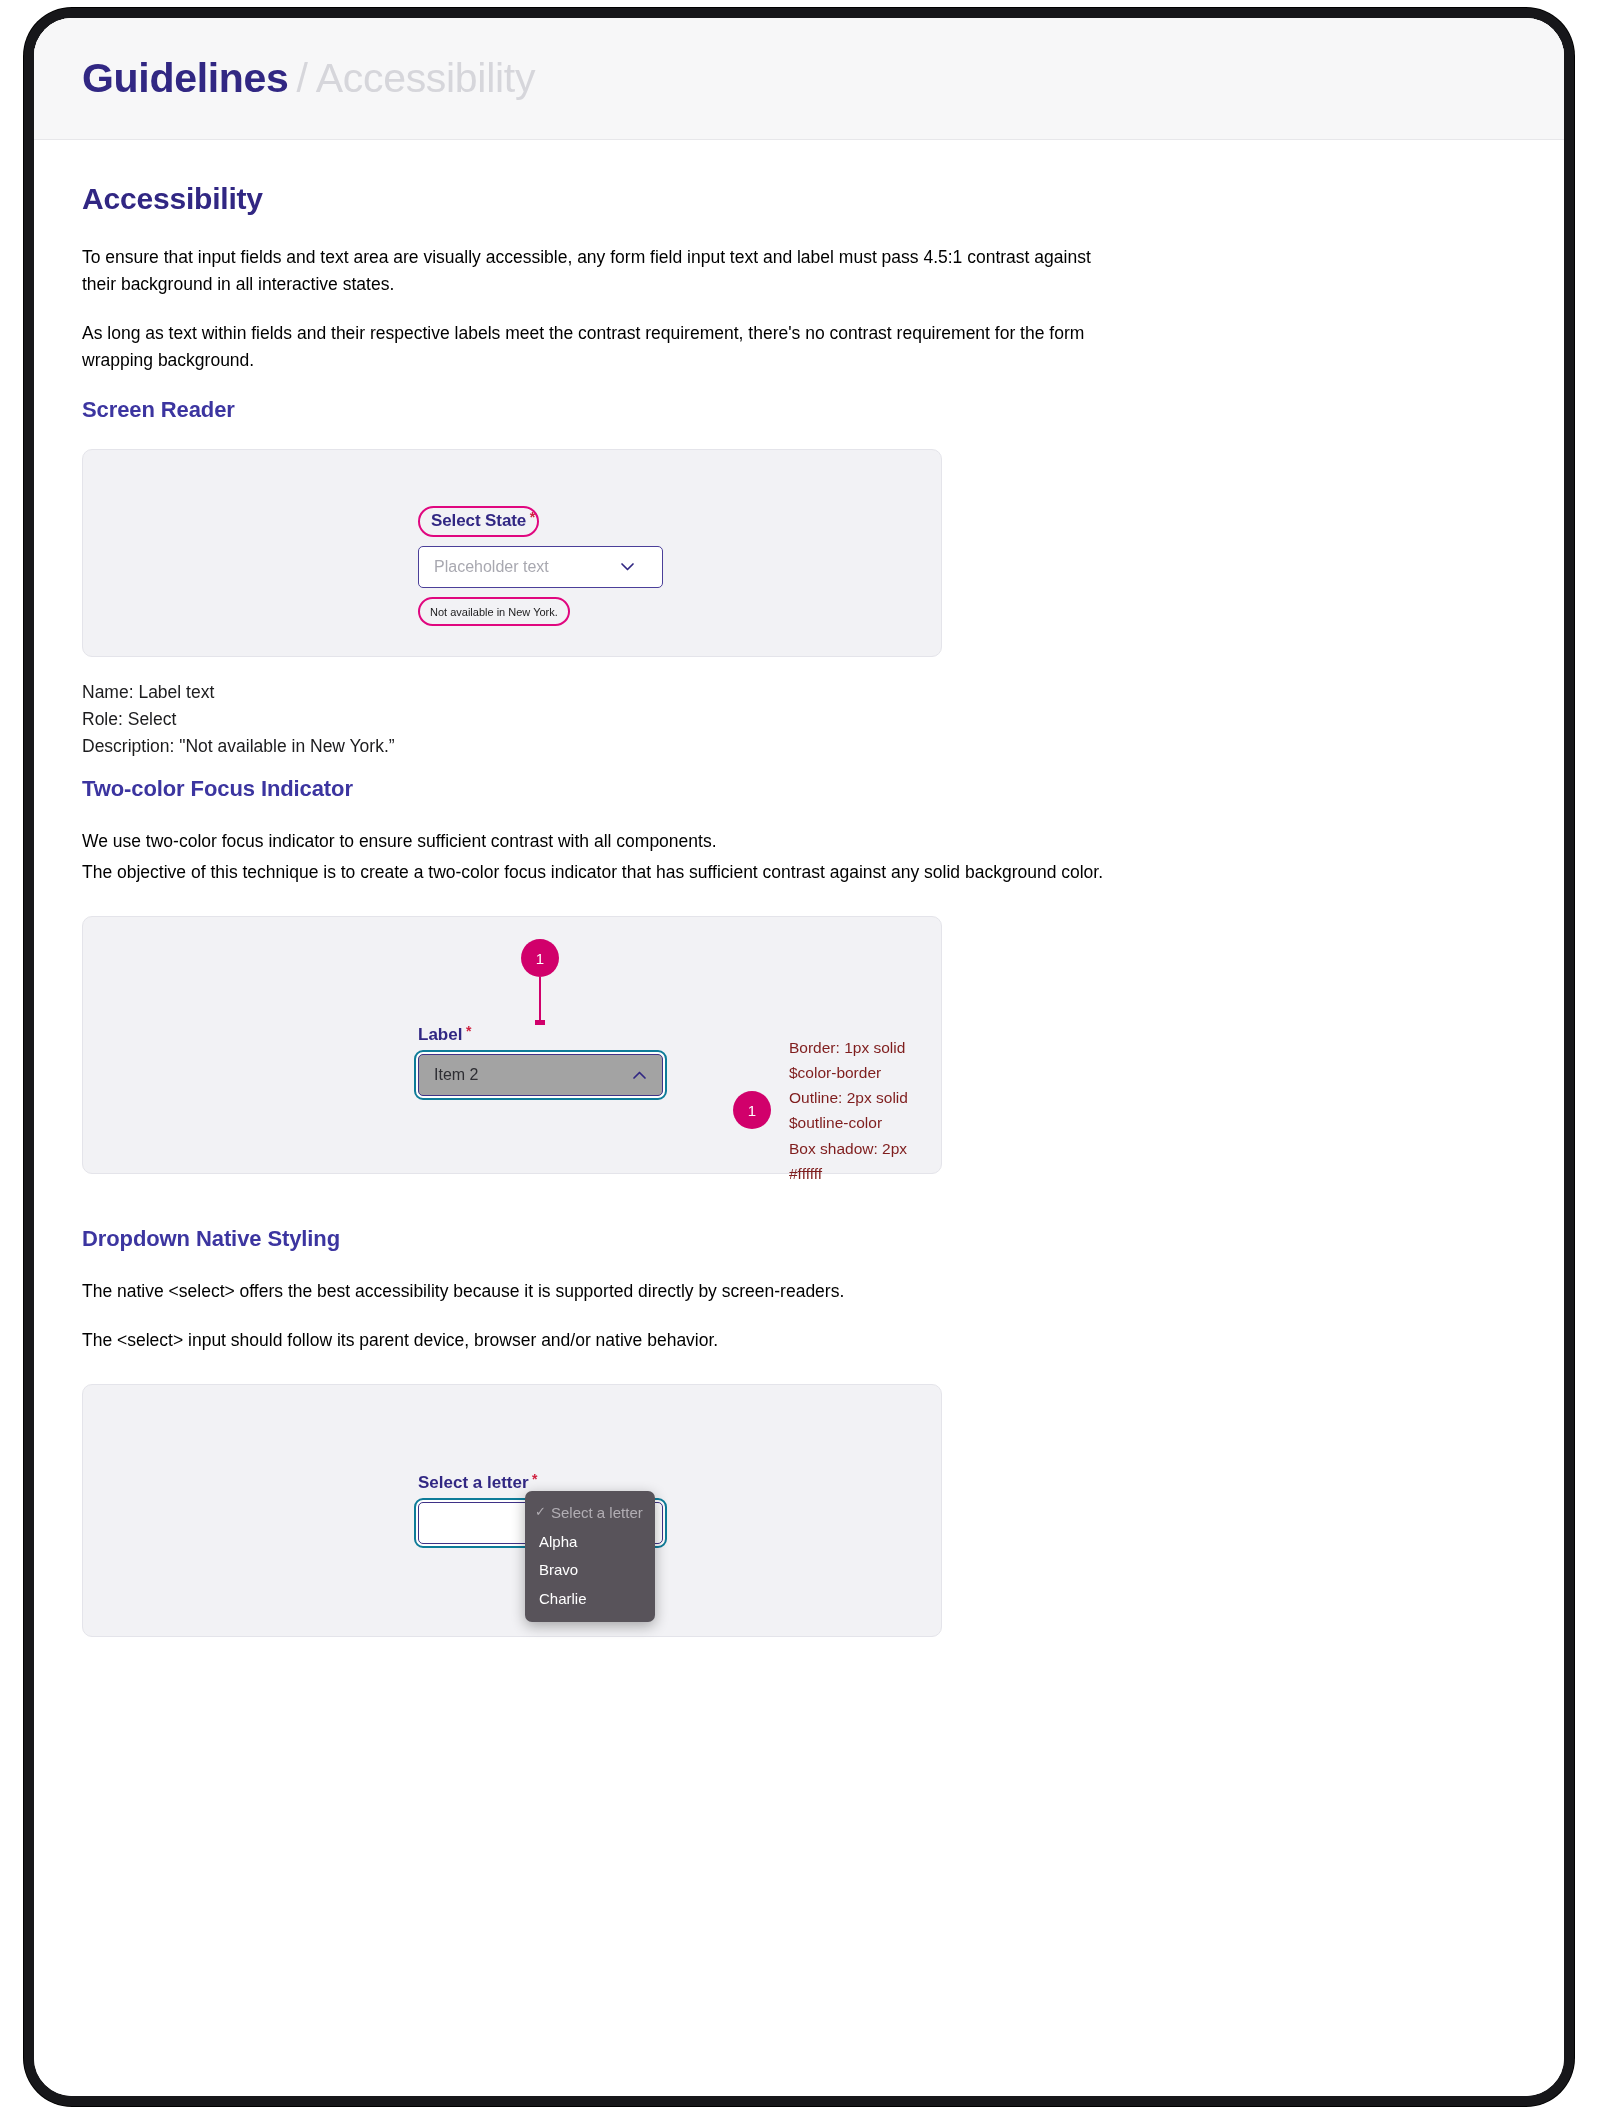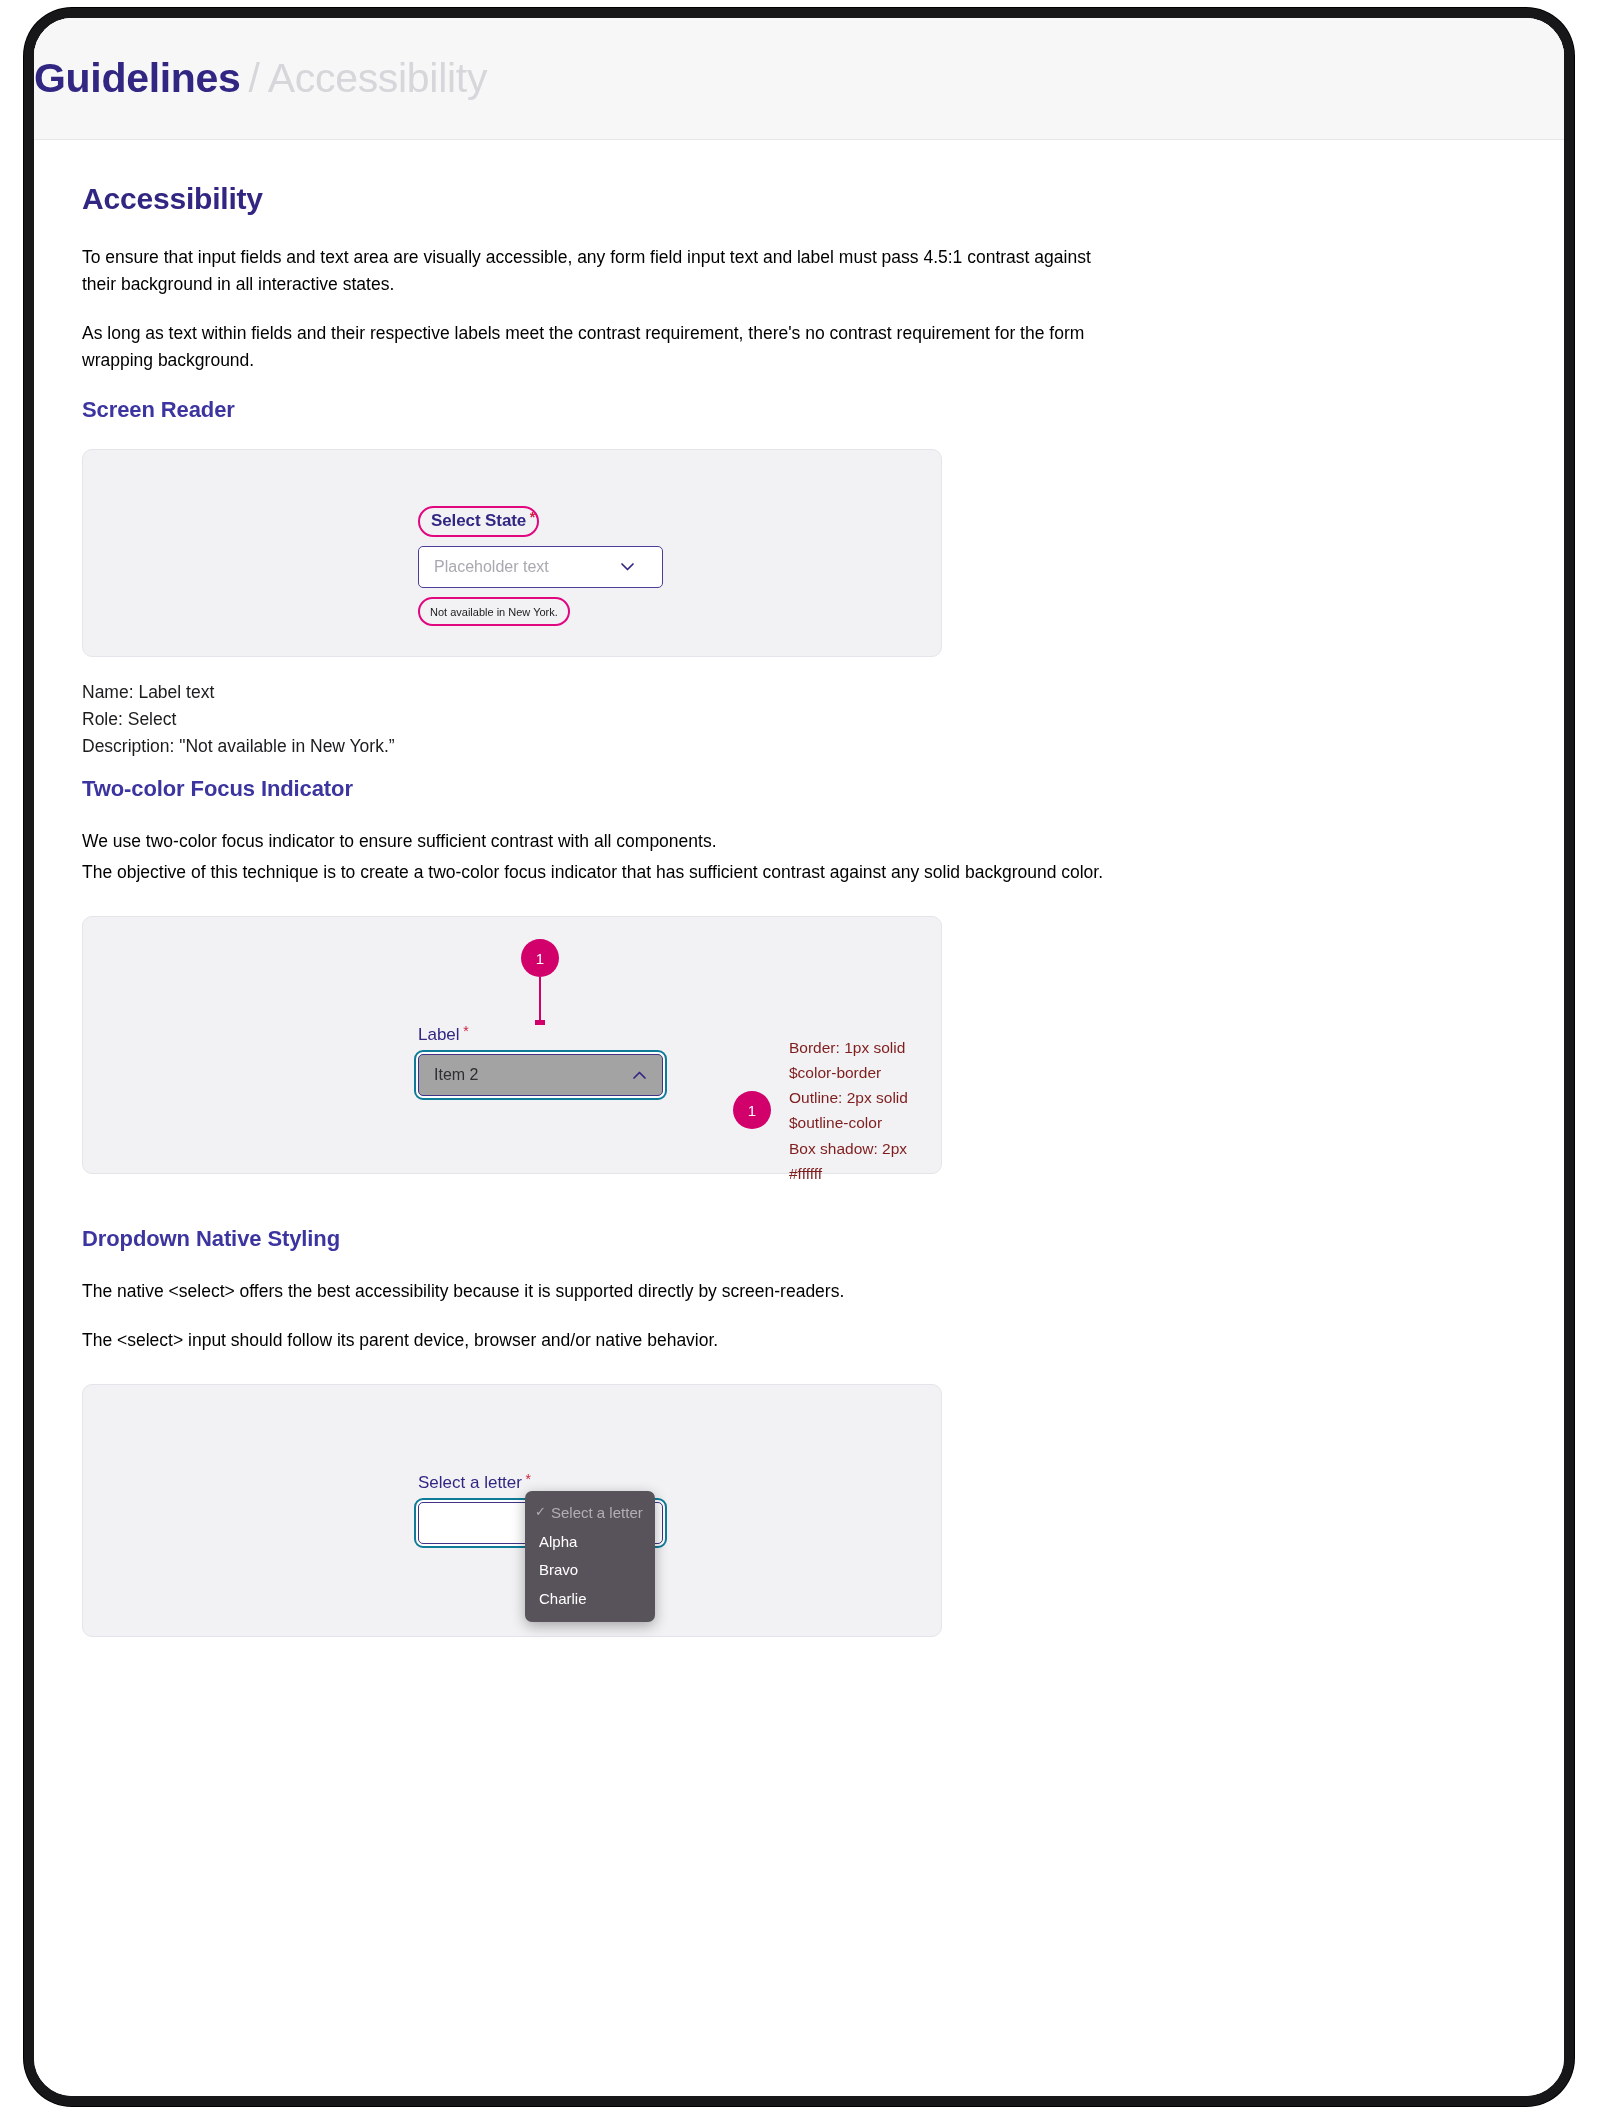--- a/index.html
+++ b/index.html
@@ -27,20 +27,21 @@
     overflow: hidden;
   }
 
   
   .topbar {
     height: 122px;
     background: #f7f7f8;
     border-bottom: 1px solid #e7e7ea;
     display: flex;
     align-items: center;
+    padding-left: 48px;
   }
   .crumb {
     font-size: 41px;
     font-weight: 700;
     letter-spacing: -0.3px;
     line-height: 1;
   }
   .crumb-main { color: #312783; }
   .crumb-sep { color: #d6d6db; font-weight: 400; margin: 0 8px; }
   .crumb-current { color: #d6d6db; font-weight: 400; }
@@ -166,21 +167,21 @@
   
   .focus-stack {
     position: absolute;
     left: 335px;
     top: 108px;
     width: 250px;
   }
   .lbl-focus {
     color: #312783;
     font-size: 17px;
-    font-weight: 400;
+    font-weight: 700;
     position: relative;
     display: inline-block;
   }
   .focus-field {
     margin-top: 9px;
     width: 245px;
     height: 42px;
     background: #a3a3a3;
     border: 1px solid #3f3287;
     border-radius: 5px;

